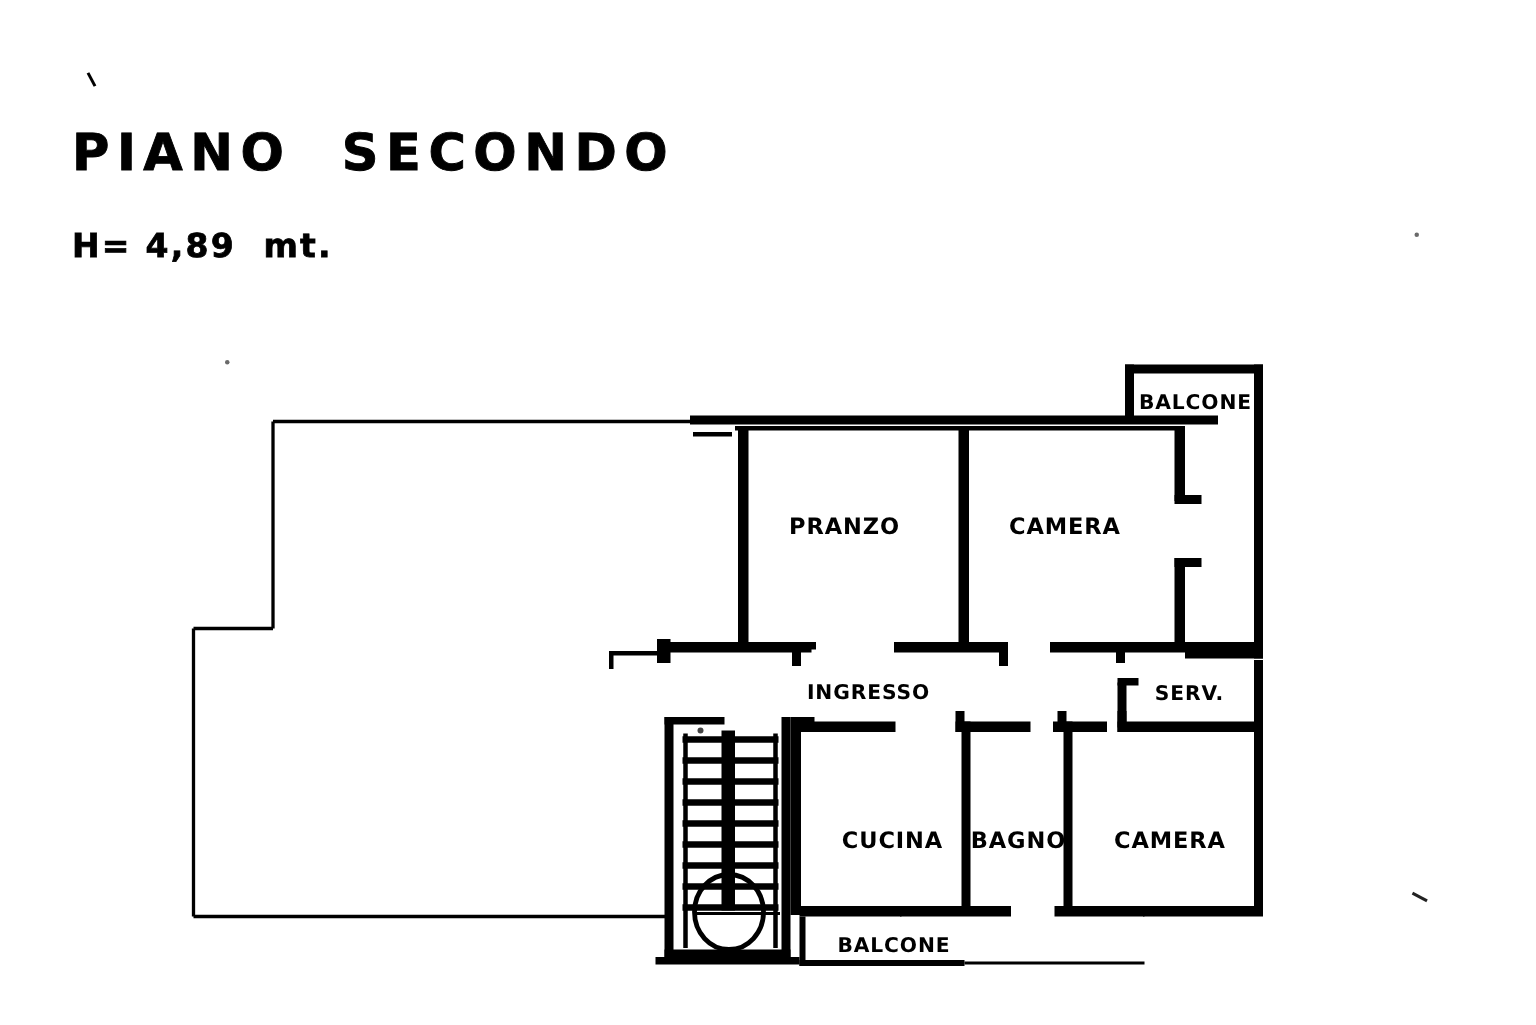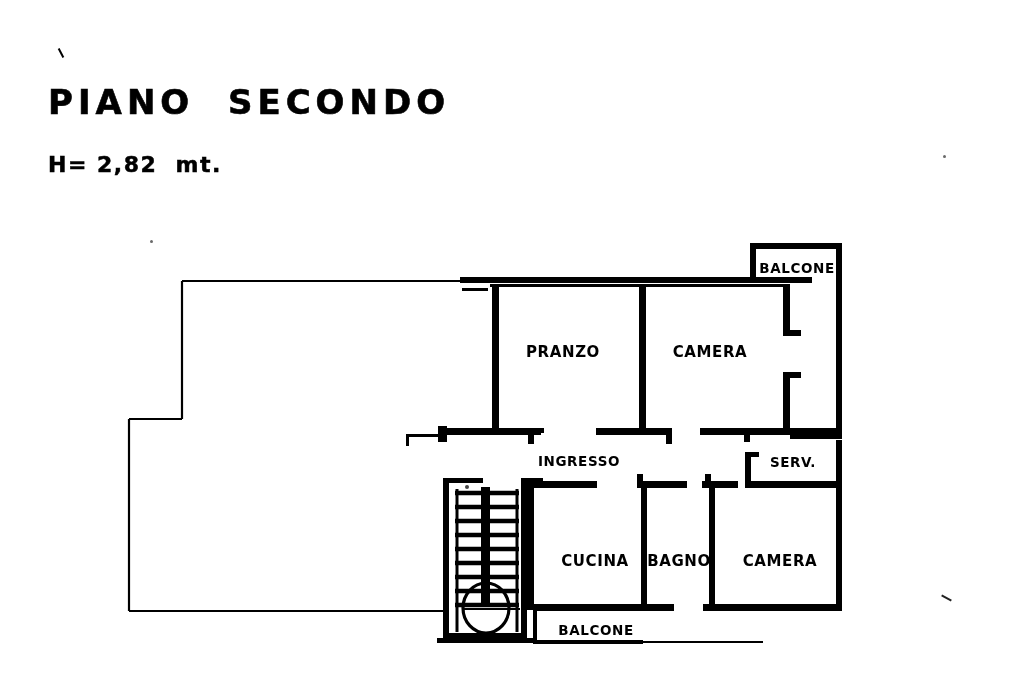--- a/index.html
+++ b/index.html
@@ -100,21 +100,21 @@
   }
 </style>
 </head>
 <body>
 
 <div id="sheet">
 
   <div id="title-block">
     <span class="tick-mark"></span>
     <div id="plan-title">PIANO  SECONDO</div>
-    <div id="plan-height">H= 2,82  mt.</div>
+    <div id="plan-height">H= 4,89  mt.</div>
   </div>
 
   <span class="speck" style="left:150px;top:240px;width:3px;height:3px;"></span>
   <span class="speck" style="left:943px;top:155px;width:3px;height:3px;"></span>
   <span class="stray-tick" style="left:941px;top:597px;"></span>
 
   <div id="plan-canvas">
   <svg width="1024" height="683" viewBox="0 0 1024 683" xmlns="http://www.w3.org/2000/svg">
 
     <g stroke="#000" fill="none" stroke-width="2.2">

